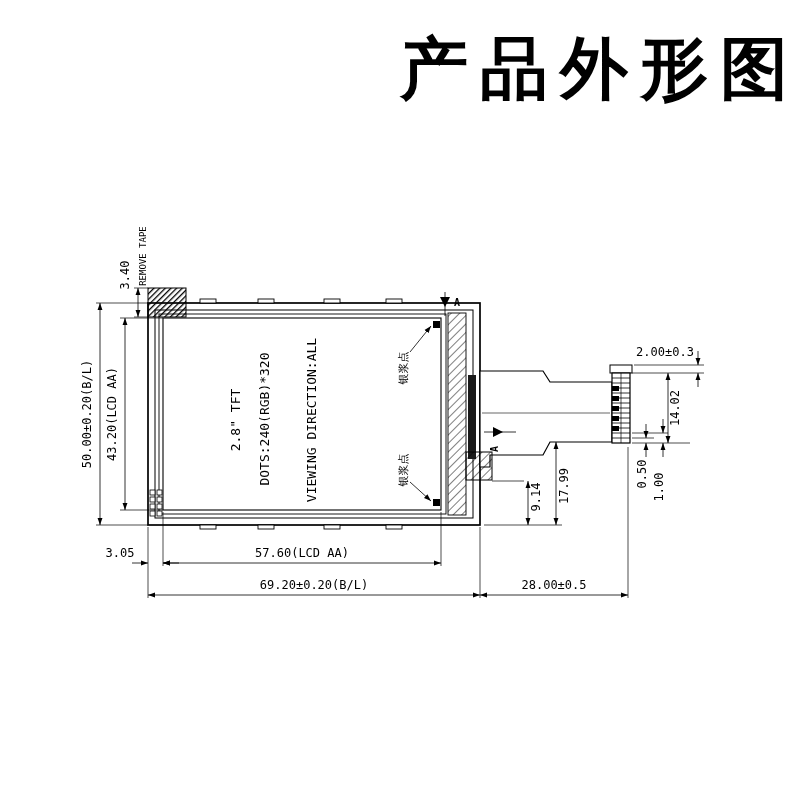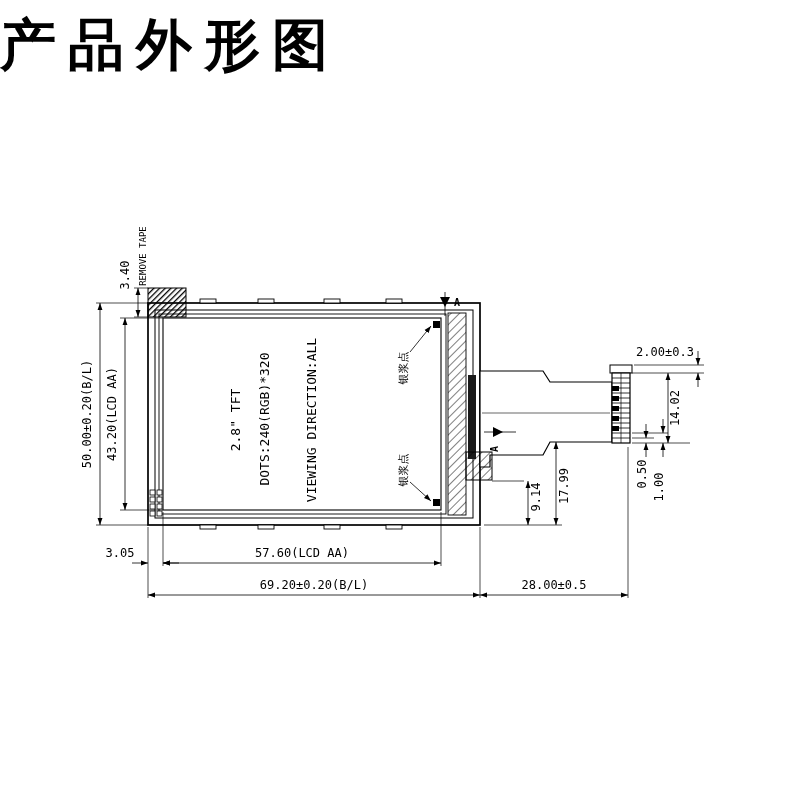--- a/index.html
+++ b/index.html
@@ -1,19 +1,19 @@
 <!DOCTYPE html>
 <html><head>
 <meta charset="utf-8">
 <style>
   html,body{margin:0;padding:0;background:#fff;}
   .page{position:relative;width:800px;height:800px;background:#fff;overflow:hidden;
         font-family:"Liberation Sans",sans-serif;}
-  .title{position:absolute;top:8px;left:0;width:800px;text-align:left;
-         font-size:56px;font-weight:900;letter-spacing:12px;color:#000;}
+  .title{position:absolute;top:24px;left:0;width:800px;text-align:right;
+         font-size:68px;font-weight:900;letter-spacing:12px;color:#000;}
   svg{position:absolute;top:0;left:0;}
   svg text{font-family:"DejaVu Sans Mono",monospace;fill:#000;}
   .dim{font-size:12px;}
   .small{font-size:9px;}
   .inner{font-size:13px;}
   .cjk{font-size:11px;font-family:"Liberation Sans",sans-serif;}
   .secA{font-size:10px;font-weight:bold;}
 </style>
 </head>
 <body>

